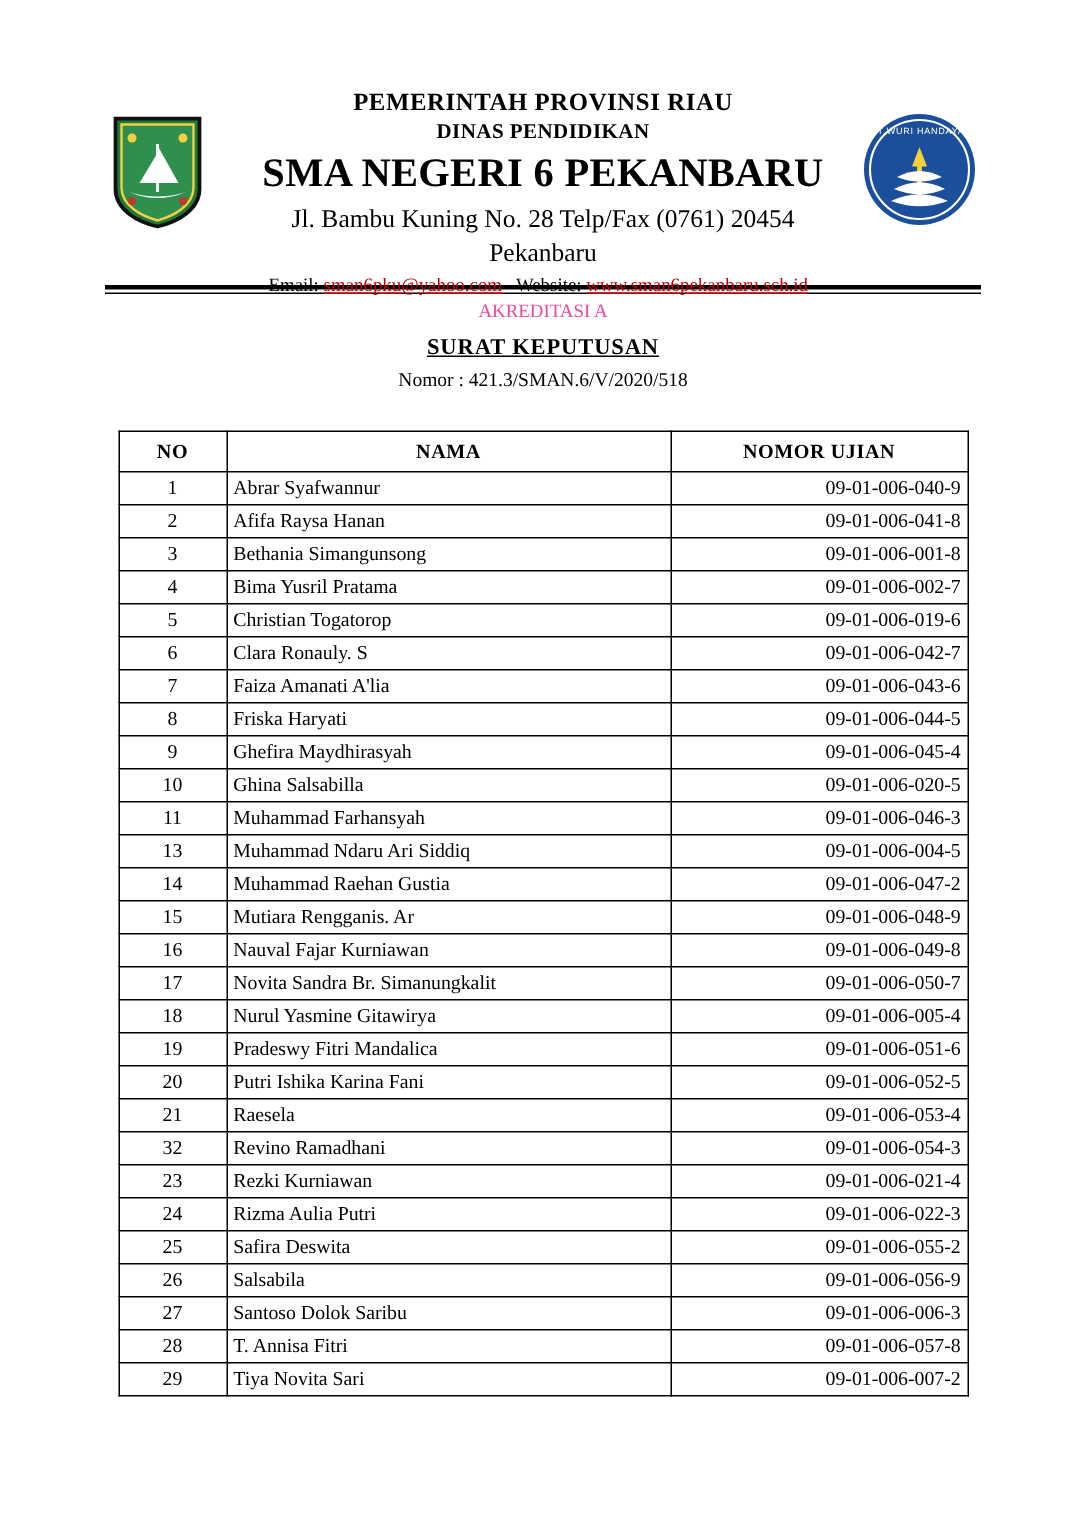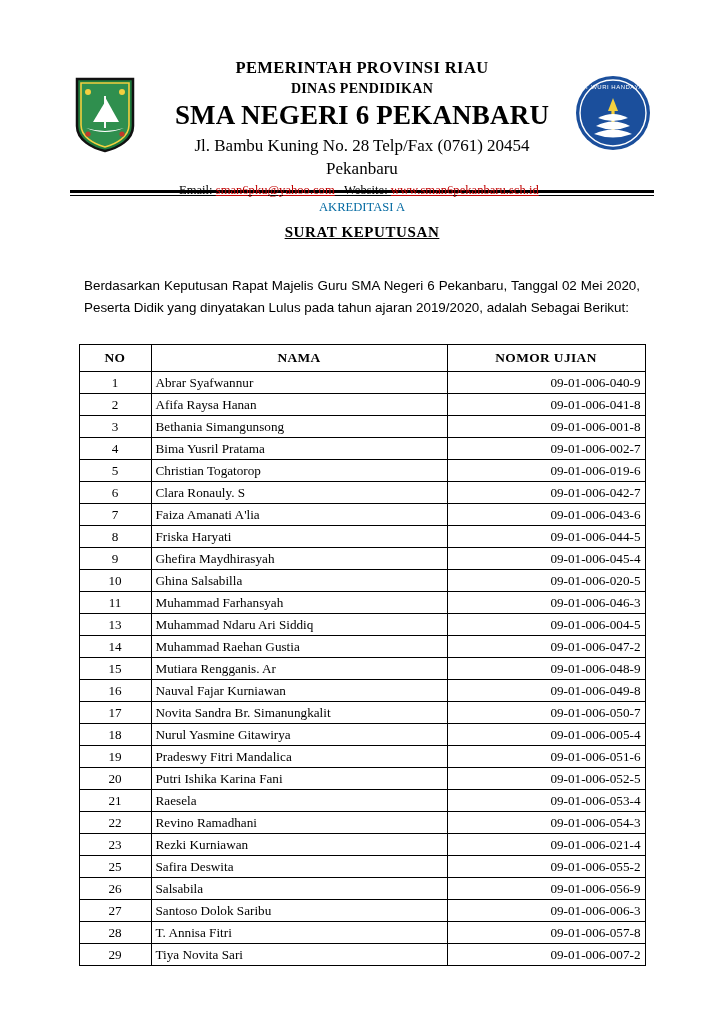--- a/index.html
+++ b/index.html
@@ -75,21 +75,21 @@
     font-size: 12.6px;
     line-height: 1.35;
     margin-top: 1px;
   }
   .head-contact a, .link {
     color: #c00000;
     text-decoration: underline;
     text-align: right;
   }
   .accred {
-    color: #0369a1;
+    color: #ec4899;
   }
 
   
   .rule-wrap {
     margin-top: 4px;
   }
   .rule-thick {
     height: 3px;
     background: #000;
   }
@@ -207,22 +207,22 @@
       </div>
     </div>
   </div>
 
   <div class="rule-wrap">
     <div class="rule-thick"></div>
     <div class="rule-thin"></div>
   </div>
 
   <div class="doc-title">SURAT KEPUTUSAN</div>
-
-  <div class="intro">Berdasarkan Keputusan Rapat Majelis Guru SMA Negeri 6 Pekanbaru, Tanggal 02 Mei 2020, Peserta Didik  yang dinyatakan Lulus pada tahun ajaran 2019/2020, adalah Sebagai Berikut:</div>
+  <div class="doc-number">Nomor : 421.3/SMAN.6/V/2020/518</div>
+
 
   <table class="students">
     <colgroup>
       <col class="c-no">
         <col class="c-nama">
         <col class="c-nomor">
     </colgroup>
     <thead>
       <tr>
         <th>NO</th>
@@ -325,30 +325,35 @@
           <td class="no">20</td>
           <td class="nama">Putri Ishika Karina Fani</td>
           <td class="nomor">09-01-006-052-5</td>
         </tr>
         <tr>
           <td class="no">21</td>
           <td class="nama">Raesela</td>
           <td class="nomor">09-01-006-053-4</td>
         </tr>
         <tr>
-          <td class="no">22</td>
+          <td class="no">32</td>
           <td class="nama">Revino Ramadhani</td>
           <td class="nomor">09-01-006-054-3</td>
         </tr>
         <tr>
           <td class="no">23</td>
           <td class="nama">Rezki Kurniawan</td>
           <td class="nomor">09-01-006-021-4</td>
         </tr>
         <tr>
+          <td class="no">24</td>
+          <td class="nama">Rizma Aulia Putri</td>
+          <td class="nomor">09-01-006-022-3</td>
+        </tr>
+        <tr>
           <td class="no">25</td>
           <td class="nama">Safira Deswita</td>
           <td class="nomor">09-01-006-055-2</td>
         </tr>
         <tr>
           <td class="no">26</td>
           <td class="nama">Salsabila</td>
           <td class="nomor">09-01-006-056-9</td>
         </tr>
         <tr>

